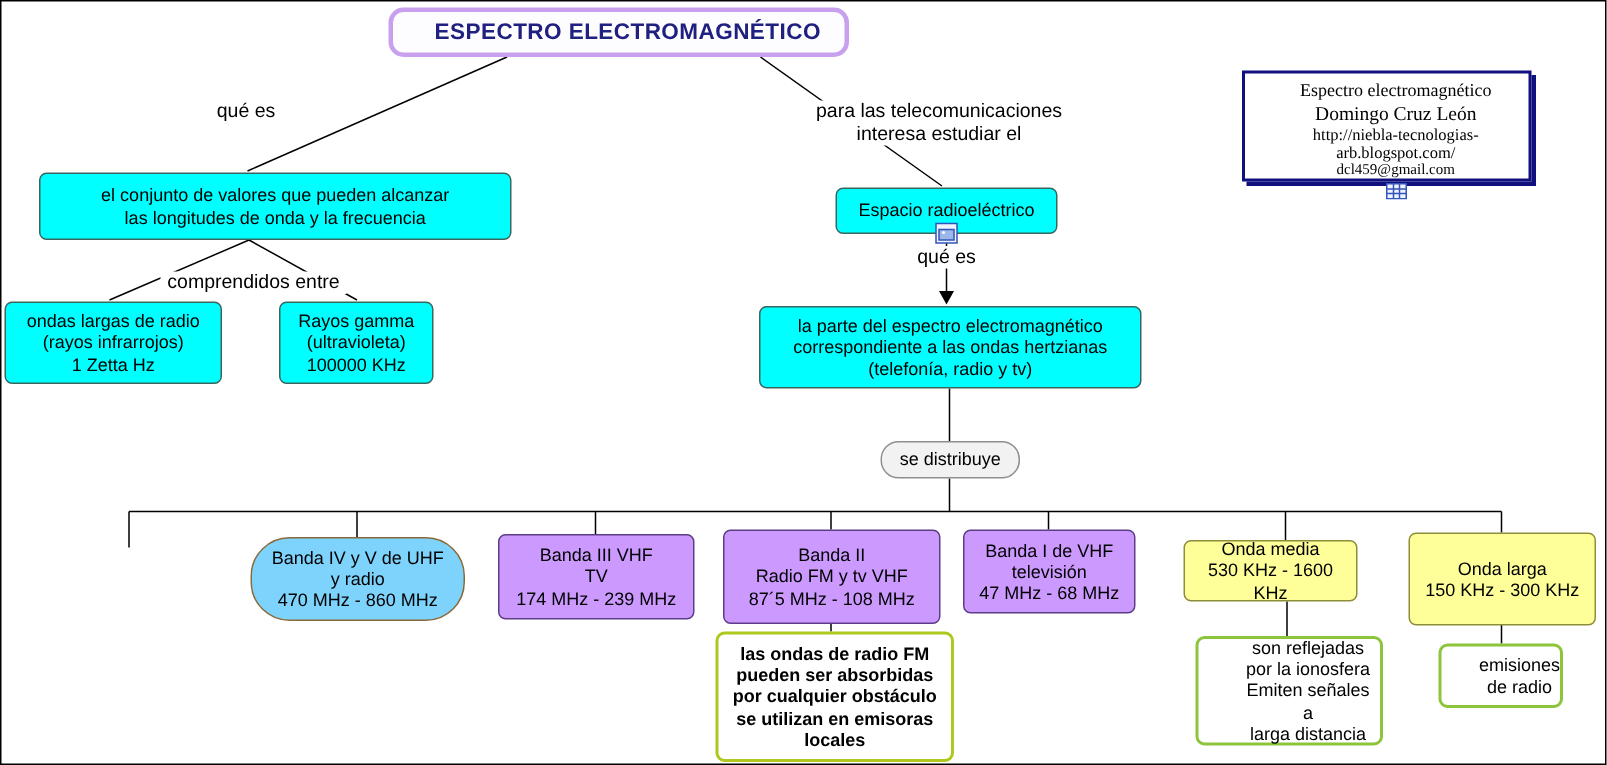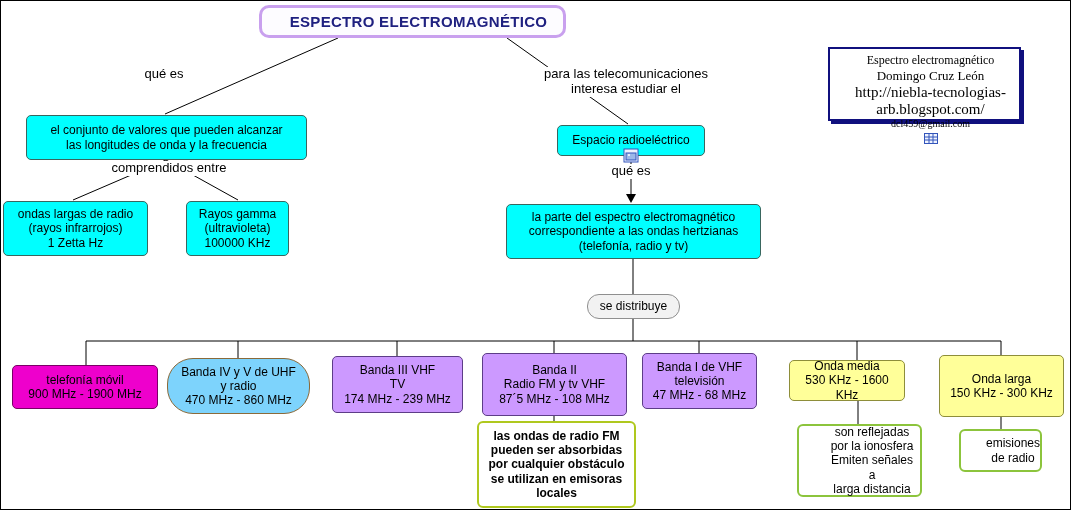--- a/index.html
+++ b/index.html
@@ -30,53 +30,53 @@
   .yellow { background:#ffff99; border-color:#8e8e3a; }
   .note   { background:#ffffff; border:2px solid #afc81e; border-radius:6px;font-weight:bold; }
   .note2  { background:#ffffff; border:2px solid #8cc43c; border-radius:6px;padding-left:28px; }
 
   .label {
     background:#fff; text-align:center; white-space:pre-line;
     font-size:13px; line-height:1.15; color:#000; padding:0 2px;
   }
 
   
-  #node-definicion        { left:25px;  top:114px; width:281px; height:45px; }
+  #node-definicion        { left:25px;  top:114px; width:315px; height:45px; }
   #node-ondas-largas      { left:2px;   top:200px; width:145px; height:55px; }
   #node-rayos-gamma       { left:185px; top:200px; width:103px; height:55px; }
   #node-espacio           { left:556px; top:124px; width:148px; height:31px; }
   #node-hertziano         { left:505px; top:203px; width:255px; height:55px; }
   #node-se-distribuye     { left:586px; top:293px; width:93px;  height:25px; }
   #node-telefonia         { left:11px;  top:364px; width:146px; height:44px; }
   #node-banda45           { left:166px; top:357px; width:143px; height:56px; }
   #node-banda3            { left:331px; top:355px; width:131px; height:57px; }
   #node-banda2            { left:481px; top:352px; width:145px; height:63px; }
   #node-banda1            { left:641px; top:352px; width:115px; height:56px; }
   #node-onda-media        { left:788px; top:359px; width:116px; height:41px; }
   #node-onda-larga        { left:938px; top:354px; width:125px; height:62px; }
   #note-fm                { left:476px; top:420px; width:159px; height:87px; }
   #note-onda-media        { left:796px; top:423px; width:125px; height:73px; }
   #note-onda-larga        { left:958px; top:428px; width:83px;  height:43px; }
 
   
   #label-que-es-left  { left:139px; top:66px;  width:48px; }
   #label-telecom      { left:532px; top:66px;  width:186px; }
-  #label-comprendidos { left:106px; top:160px; width:124px; }
+  #label-comprendidos { left:106px; top:180px; width:124px; }
   #label-que-es-right { left:606px; top:163px; width:48px; }
 
   
   .credit {
     left:827px; top:46px; width:193px; height:74px;
     background:#fff; border:2px solid #10107e; box-shadow:3px 3px 0 0 #10107e;
     font-family:"Liberation Serif","DejaVu Serif",serif;
     text-align:center; color:#000; padding-top:4px;
   }
   .credit .l1 { font-size:12px; }
   .credit .l2 { font-size:13px; }
-  .credit .l3 { font-size:15px; }
+  .credit .l3 { font-size:11px; }
   .credit .l4 { font-size:10px; }
   .credit .cicon { display:block; margin:1px auto 0; }
 
   .attach-icon { position:absolute; z-index:3; }
   #espacio-icon { left:622px; top:147px; }
 </style>
 </head>
 <body>
 
 <div id="canvas">
@@ -120,22 +120,20 @@
 1 Zetta Hz</div>
   <div class="node cyan" id="node-rayos-gamma">Rayos gamma
 (ultravioleta)
 100000 KHz</div>
   <div class="node cyan" id="node-espacio">Espacio radioeléctrico</div>
   <div class="node cyan" id="node-hertziano">la parte del espectro electromagnético
 correspondiente a las ondas hertzianas
 (telefonía, radio y tv)</div>
   <div class="node oval" id="node-se-distribuye">se distribuye</div>
 
-  <div class="node magenta" id="node-telefonia">telefonía móvil
-900 MHz - 1900 MHz</div>
   <div class="node peach" id="node-banda45">Banda IV y V de UHF
 y radio
 470 MHz - 860 MHz</div>
   <div class="node purple" id="node-banda3">Banda III VHF
 TV
 174 MHz - 239 MHz</div>
   <div class="node purple" id="node-banda2">Banda II
 Radio FM y tv VHF
 87´5 MHz - 108 MHz</div>
   <div class="node purple" id="node-banda1">Banda I de VHF

